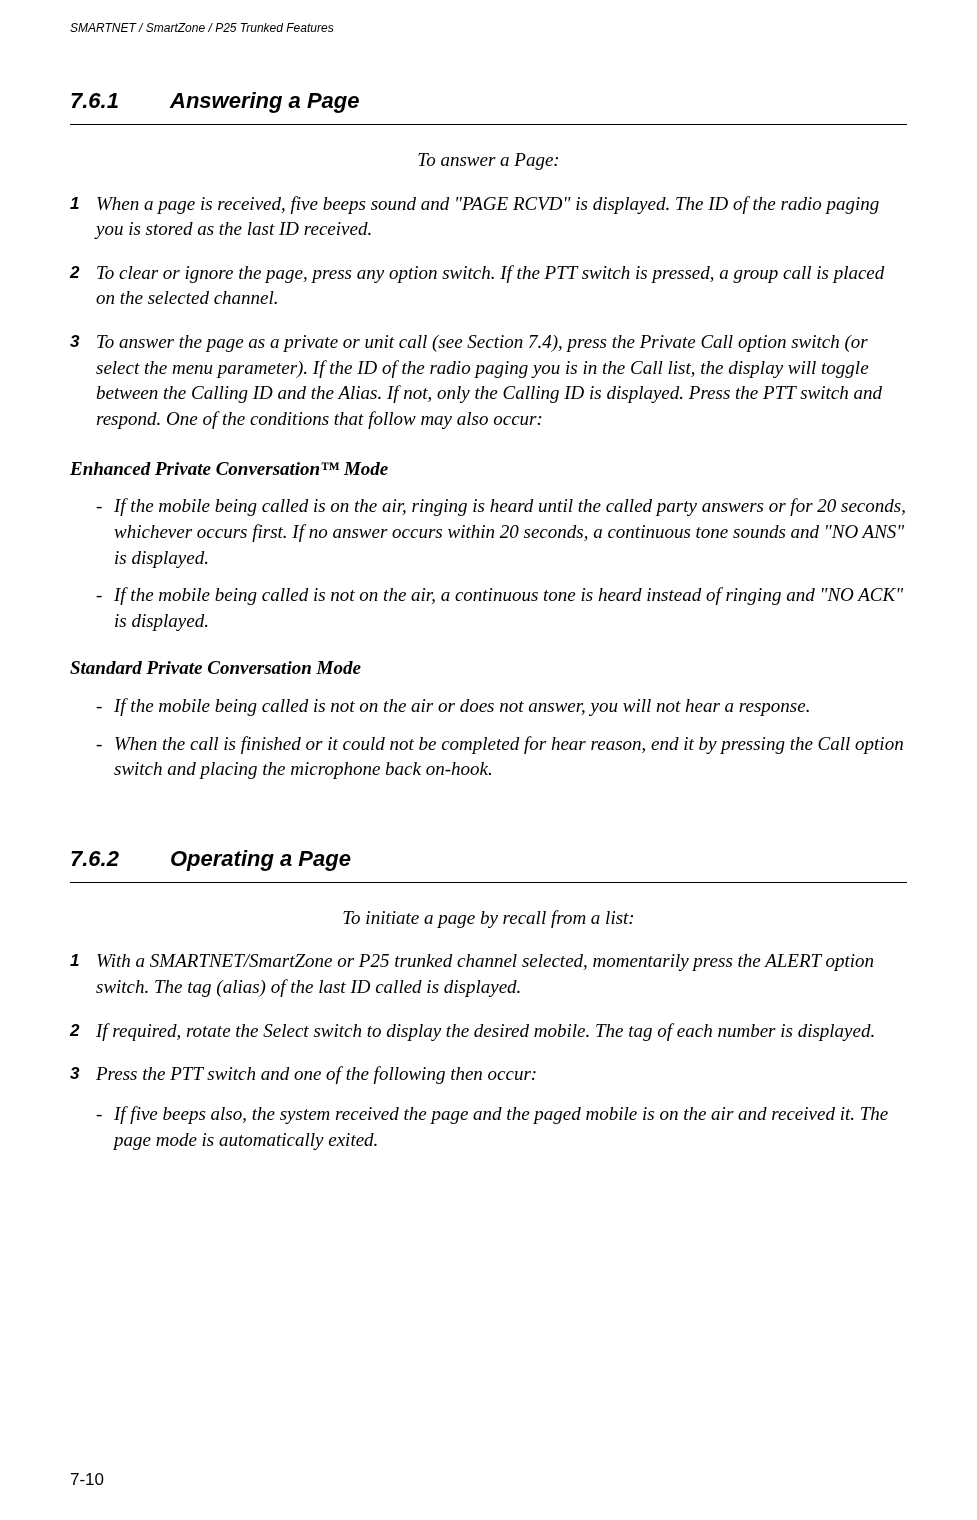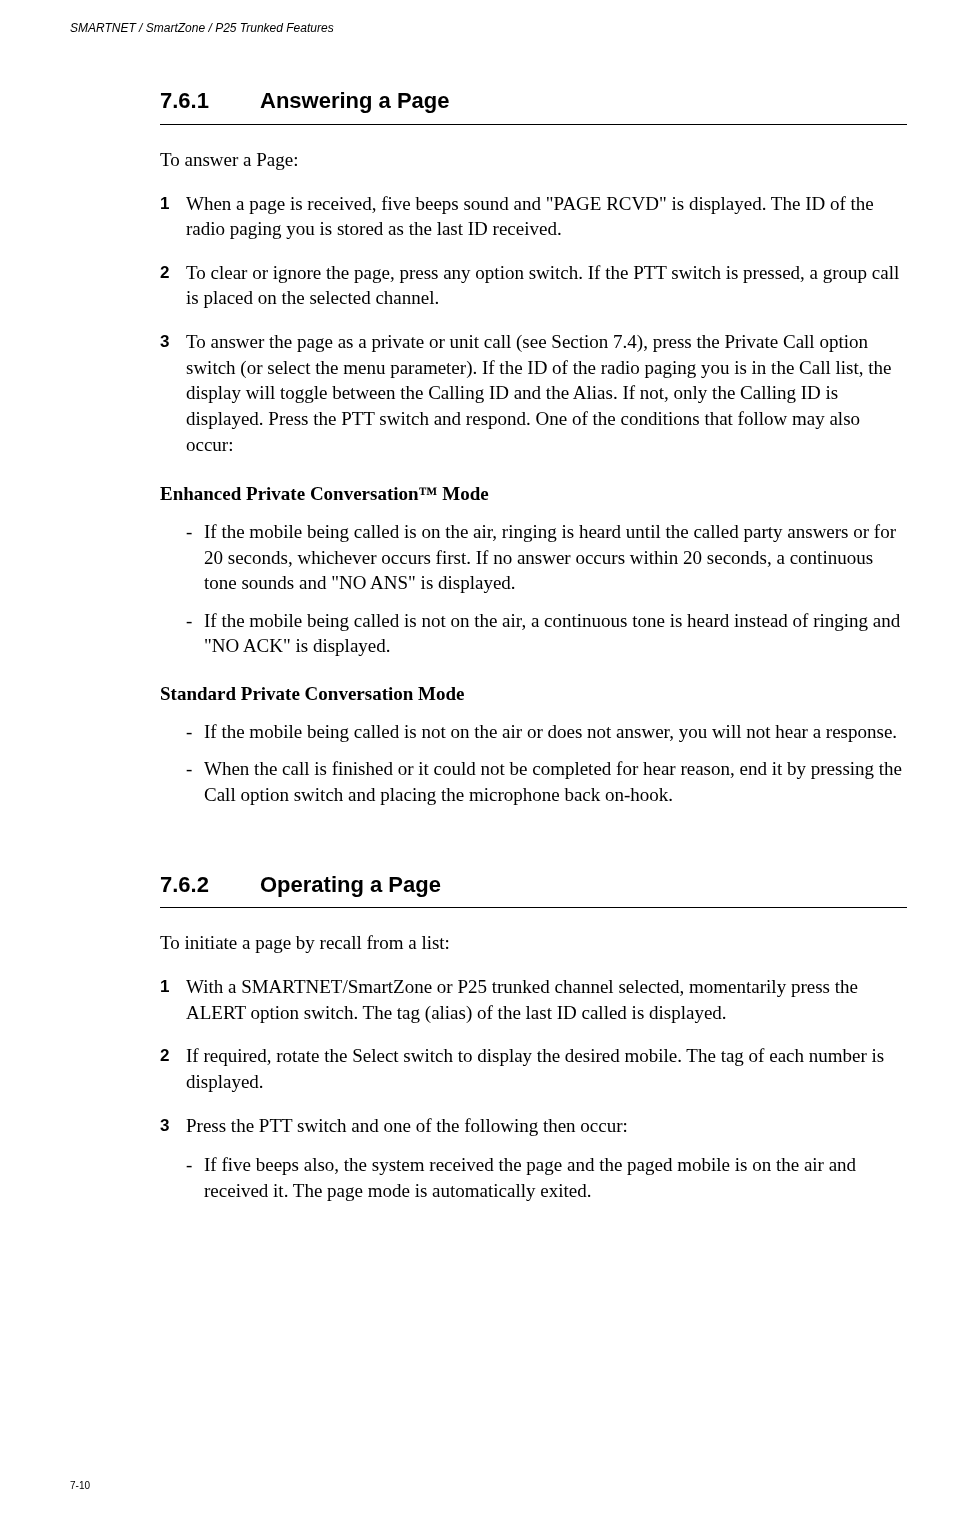--- a/index.html
+++ b/index.html
@@ -14,39 +14,40 @@
     padding: 20px 70px 40px 70px;
     line-height: 1.35;
   }
   .header-line {
     font-style: italic;
     font-family: Arial, Helvetica, sans-serif;
     font-size: 12px;
     margin-bottom: 50px;
   }
   .content {
-    margin-left: 90px;
+    font-style: italic;
   }
   .section-heading {
     font-family: Arial, Helvetica, sans-serif;
     font-size: 22px;
     font-weight: bold;
     margin-bottom: 8px;
   }
   .section-heading .num {
     display: inline-block;
     width: 100px;
   }
   hr.rule {
     border: none;
     border-top: 1.5px solid #000;
     margin-bottom: 22px;
   }
   p.intro {
     margin-bottom: 18px;
+    text-align: center;
   }
   ol.numbered {
     list-style: none;
     margin-bottom: 24px;
   }
   ol.numbered > li {
     display: flex;
     align-items: flex-start;
     margin-bottom: 18px;
   }
@@ -87,21 +88,21 @@
     height: 40px;
   }
   .footer {
     position: absolute;
     bottom: 28px;
     left: 70px;
     right: 70px;
     display: flex;
     justify-content: space-between;
     font-family: Arial, Helvetica, sans-serif;
-    font-size: 10px;
+    font-size: 17px;
     flex-direction: column;
   }
 </style>
 </head>
 <body>
 
 <div class="header-line">SMARTNET / SmartZone / P25 Trunked Features</div>
 
 <div class="content">
 

